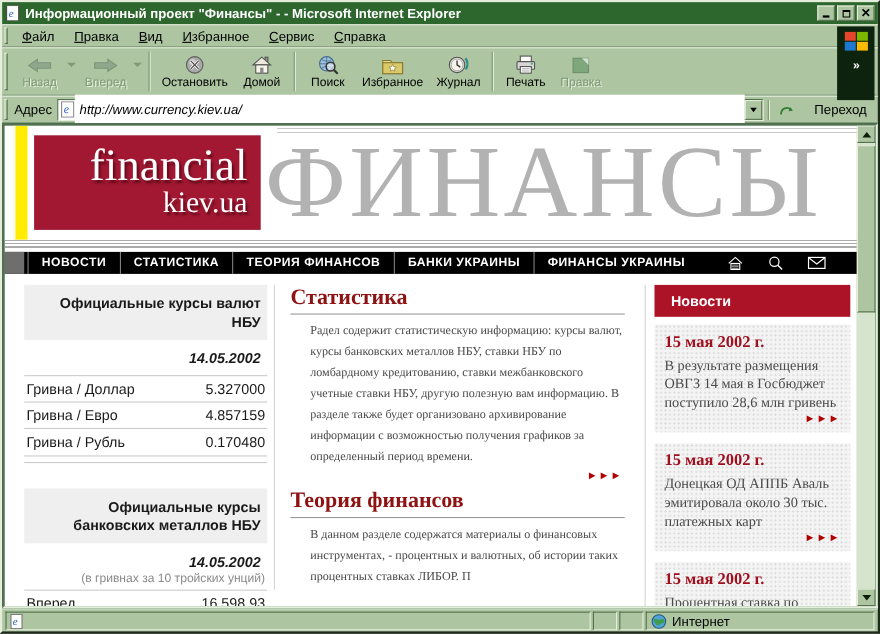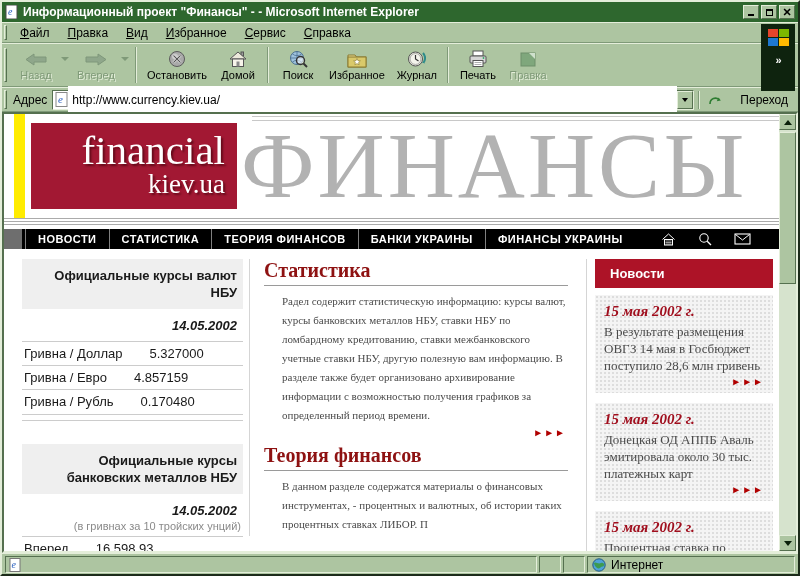--- a/index.html
+++ b/index.html
@@ -43,21 +43,21 @@
   .tbtn-wrap{ display:flex; align-items:center;}
   .caret{ width:0; height:0; border-left:4px solid transparent; border-right:4px solid transparent;
     border-top:4px solid var(--chrome-mid); margin:0 2px 12px 0;}
   .tsep{ width:2px; height:36px; border-left:1px solid var(--chrome-mid); border-right:1px solid var(--chrome-light); margin:0 4px; flex:none;}
 
   .addressbar{ height:25px; display:flex; align-items:center; padding:0 4px 0 0; flex:none;}
   .addr-label{ font-size:12px; margin:0 5px 0 2px; color:#000;}
   .addr-field{ flex:1; height:20px; background:#fff; border:1px solid;
     border-color:var(--chrome-dark) var(--chrome-light) var(--chrome-light) var(--chrome-dark);
     display:flex; align-items:center; padding-left:2px;}
-  .addr-input{ flex:1; border:none; outline:none; font-size:12px; font-family:"Liberation Sans",sans-serif; height:28px; padding-left:4px; background:#fff; color:#000;}
+  .addr-input{ flex:1; border:none; outline:none; font-size:12px; font-family:"Liberation Sans",sans-serif; height:28px; padding-left:4px; background:#fff; color:#000;font-style:italic;}
   .addr-drop{ width:16px; height:18px; background:var(--chrome); border:1px solid;
     border-color:var(--chrome-light) var(--chrome-dark) var(--chrome-dark) var(--chrome-light);
     display:flex; align-items:center; justify-content:center;}
   .addr-drop .dn{ width:0;height:0;border-left:3px solid transparent;border-right:3px solid transparent;border-top:4px solid #000;}
   .go-btn{ display:flex; align-items:center; font-size:12px; color:#000; padding:0 6px 0 4px; gap:18px;}
 
   
   .brand-band{ position:absolute; top:22px; right:3px; width:34px; height:67px;
     background:var(--band-dark); display:flex; flex-direction:column; align-items:center; z-index:5;}
   .winflag{ margin-top:5px; display:grid; grid-template-columns:10px 10px; grid-template-rows:8px 8px; gap:1px;}
@@ -104,35 +104,35 @@
   .nav-icons{ margin-left:auto; display:flex; align-items:center; gap:22px; padding-right:28px;}
 
   
   .columns{ display:flex; padding:10px 0 0 18px; align-items:flex-start; height:312px; overflow:hidden;}
 
   .sidebar{ width:221px; flex:none; font-size:13px; color:#1a1a1a;}
   .sb-block{ margin-bottom:22px;}
   .sb-head{ background:#EFEFEF; font-weight:bold; text-align:right; padding:8px 6px; line-height:17px; font-size:13px;}
   .sb-date{ text-align:right; font-weight:bold; font-style:italic; padding:9px 6px 8px 6px; font-size:13px;}
   .sb-note{ text-align:right; color:#8a8a8a; font-size:11px; padding:0 2px 4px 0;}
-  .sb-row{ display:flex; border-top:1px solid #CCC; padding:4px 2px;gap:27px;}
+  .sb-row{ display:flex; justify-content:space-between; border-top:1px solid #CCC; padding:4px 2px;gap:27px;}
   .sb-row:last-of-type{ border-bottom:1px solid #CCC;}
   .sb-filler{ border-top:1px solid #CCC; height:6px; margin-top:1px;}
   .sb-filler2{ border-top:1px solid #CCC; height:2px;}
 
   .main-col{ flex:1; padding:0 10px 0 14px; border-left:1px solid #D5D5D5; margin-left:6px; font-family:"Liberation Serif", serif;}
   .section-title{ color:var(--heading-red); font-size:20px; font-weight:bold; font-family:"Liberation Serif", serif; padding-bottom:3px; border-bottom:1px solid #9a9a9a;}
   .section-text{ color:var(--text-gray); font-size:11px; line-height:19px; margin:6px 2px 2px 18px;}
   .more-arrows{ text-align:right; color:var(--arrow-red); font-size:10px; letter-spacing:1px; margin:0 2px 6px 0;}
 
   .news-col{ width:193px; flex:none; border-left:1px solid #D5D5D5; padding:0 6px 0 8px; margin-left:8px;}
   .news-header{ background:var(--news-header); color:#fff; font-weight:bold; font-size:13px; padding:7px 0 7px 15px; margin-bottom:7px;}
   .news-card{ background-color:#F4F4F4; background-image:radial-gradient(#DDDDDD 1px, transparent 1px); background-size:4px 4px;
     padding:8px 9px 6px 9px; margin-bottom:10px; font-family:"Liberation Serif", serif;}
-  .news-date{ color:var(--date-red); font-weight:bold; font-size:15px; margin-bottom:3px;font-style:italic;}
+  .news-date{ color:var(--date-red); font-weight:bold; font-size:15px; margin-bottom:3px;}
   .news-text{ color:var(--text-gray); font-size:13px; line-height:17px;}
   .news-more{ text-align:right; color:var(--arrow-red); font-size:10px; letter-spacing:1px; margin-top:2px;}
 
   
   .statusbar{ height:21px; display:flex; align-items:center; gap:2px; padding:2px 3px 1px 3px; border-top:1px solid var(--chrome-light); flex:none;}
   .sb-pane{ border:1px solid; border-color:var(--chrome-dark) var(--chrome-light) var(--chrome-light) var(--chrome-dark);
     height:17px; display:flex; align-items:center; font-size:12px; color:#000;}
   .sb-pane.main{ flex:1; padding-left:3px;}
   .sb-pane.tiny{ width:22px;}
   .sb-pane.net{ width:208px; padding-left:4px; gap:5px;}

